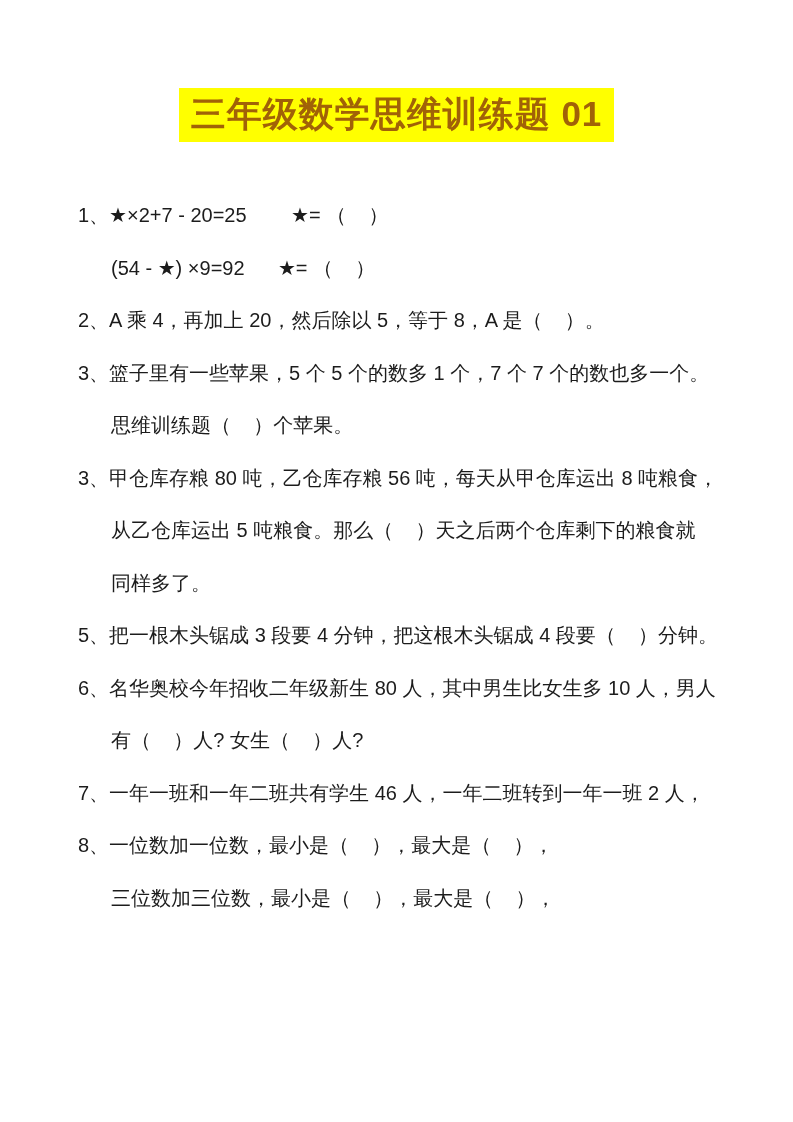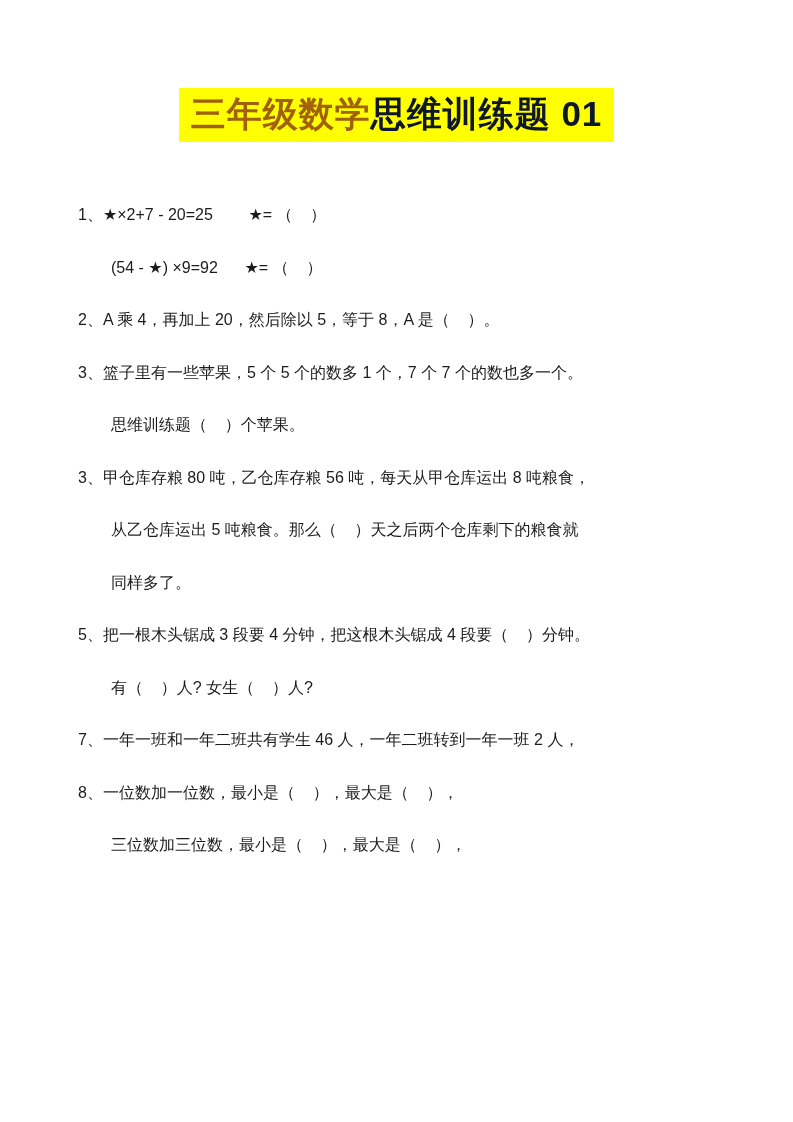--- a/index.html
+++ b/index.html
@@ -23,26 +23,26 @@
     display: inline-block;
     background: #ffff00;
     padding: 5px 12px 7px 12px;
     font-size: 35px;
     font-weight: bold;
     letter-spacing: 1px;
     line-height: 1.2;
     white-space: pre;
   }
   .t-dark { color: #a16207; }
-  .t-red  { color: #0f172a; }
+  .t-red  { color: #a16207; }
   .content {
     margin-top: 47px;
     padding-left: 78px;
     padding-right: 56px;
-    font-size: 16px;
+    font-size: 20px;
     color: #1c1c1c;
   }
   .line {
     line-height: 52.5px;
     white-space: pre-wrap;
   }
   .cont {
     padding-left: 33px;
   }
 </style>
@@ -75,20 +75,21 @@
       <div class="line">3、甲仓库存粮 80 吨，乙仓库存粮 56 吨，每天从甲仓库运出 8 吨粮食，</div>
       <div class="line cont">从乙仓库运出 5 吨粮食。那么（    ）天之后两个仓库剩下的粮食就</div>
       <div class="line cont">同样多了。</div>
     </div>
 
     <div>
       <div class="line">5、把一根木头锯成 3 段要 4 分钟，把这根木头锯成 4 段要（    ）分钟。</div>
     </div>
 
     <div>
+      <div class="line">6、名华奥校今年招收二年级新生 80 人，其中男生比女生多 10 人，男人</div>
       <div class="line cont">有（    ）人? 女生（    ）人?</div>
     </div>
 
     <div>
       <div class="line">7、一年一班和一年二班共有学生 46 人，一年二班转到一年一班 2 人，</div>
     </div>
 
     <div>
       <div class="line">8、一位数加一位数，最小是（    ），最大是（    ），</div>
       <div class="line cont">三位数加三位数，最小是（    ），最大是（    ），</div>

